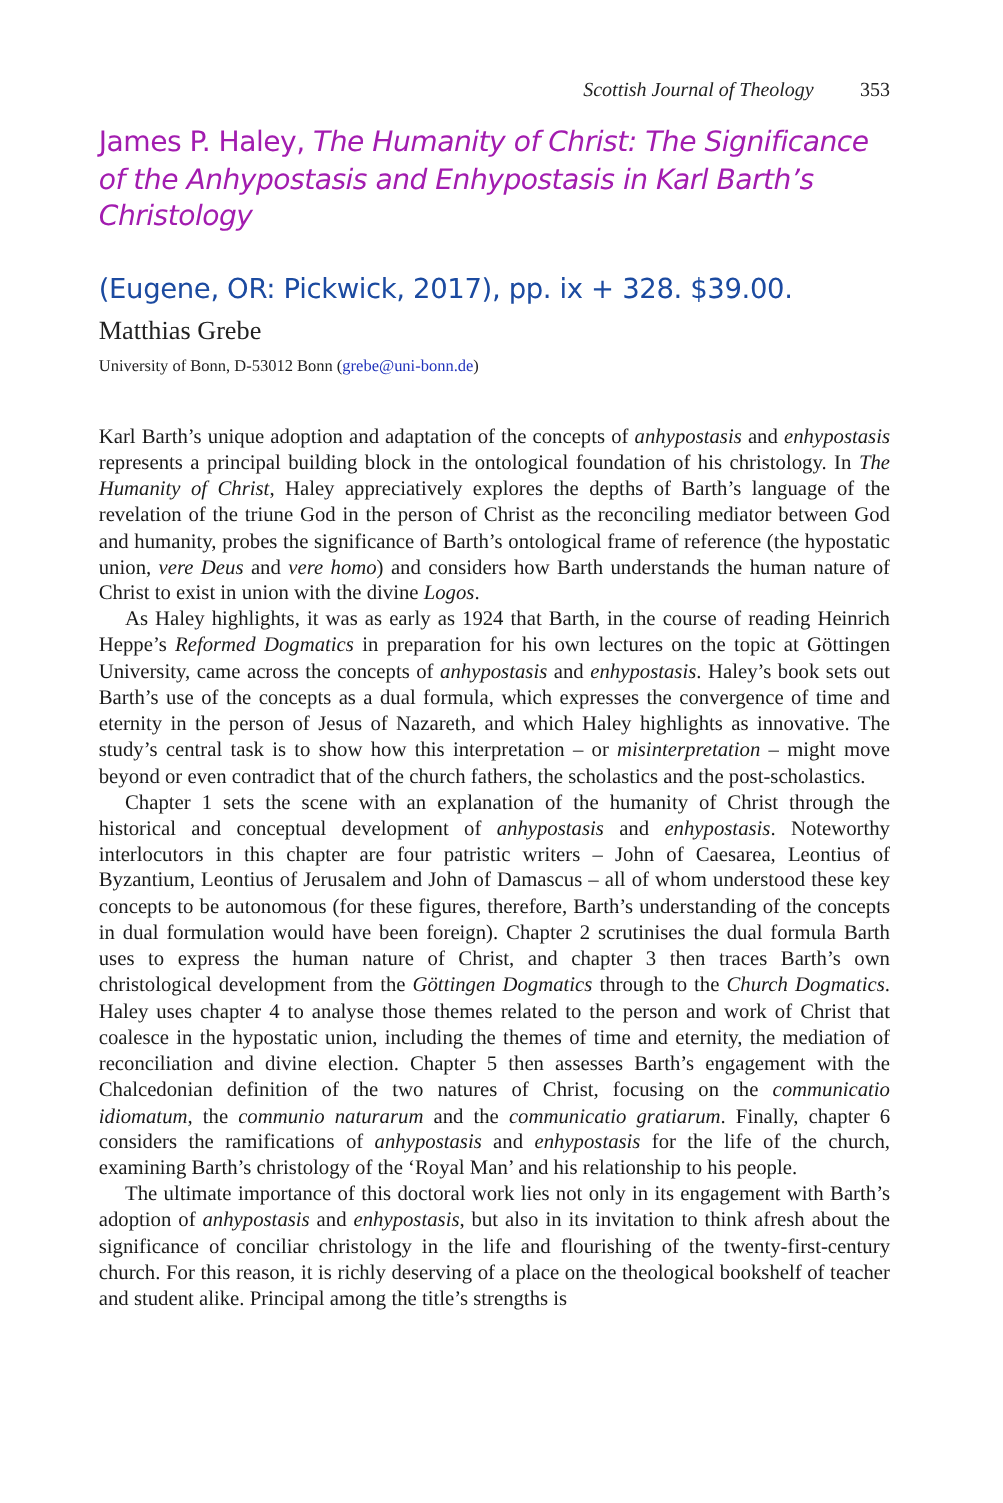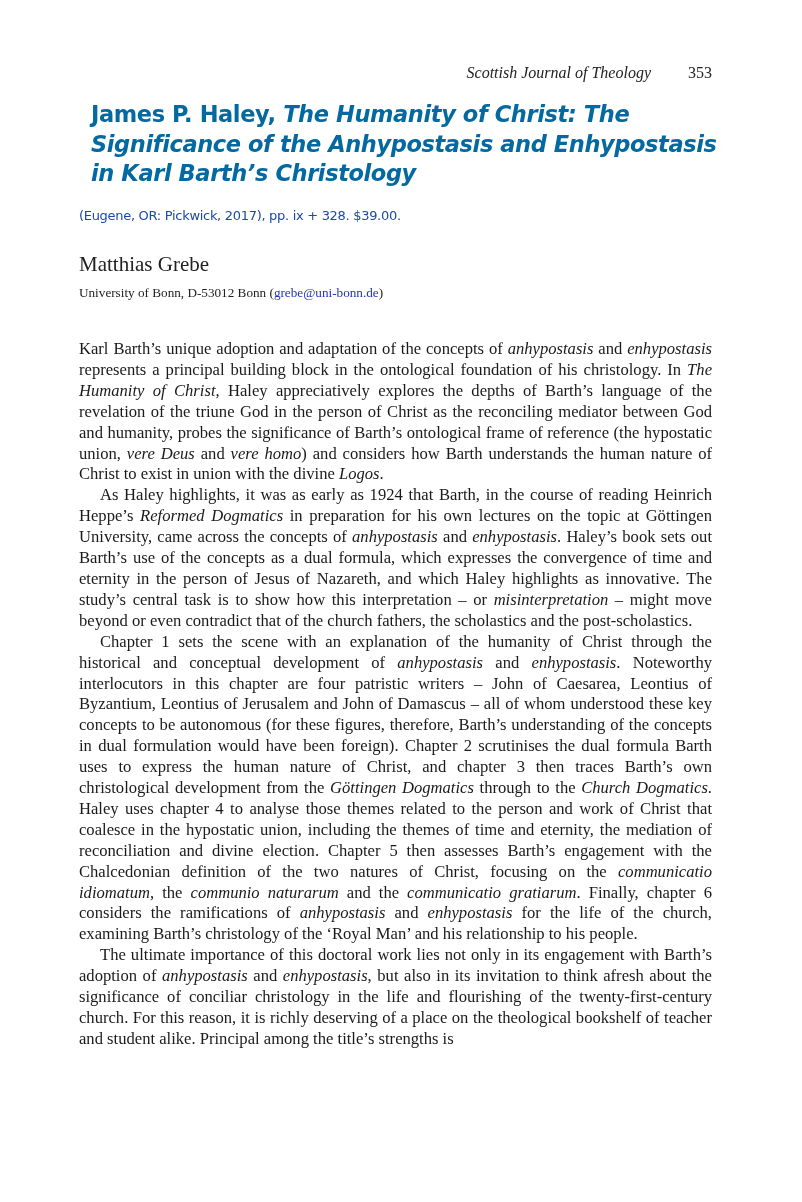--- a/index.html
+++ b/index.html
@@ -1,22 +1,22 @@
 <!DOCTYPE html>
 <html><head>
   <meta charset="utf-8">
   <style>
     html, body { margin: 0; padding: 0; background: #ffffff; }
     body { width: 802px; height: 1202px; position: relative; overflow: hidden; color: #1a1a1a; }
     .page { position: absolute; left: 79px; top: 0; width: 633px; }
     .running-head { position: absolute; top: 64px; right: 0; font-family: "Liberation Serif", serif; font-size: 16px; color: #222; white-space: nowrap; margin-left: 27px; }
     .running-head .journal { font-style: italic; margin-right: 33px; }
-    .title { position: absolute; top: 100px; left: 12px; width: 640px; font-family: "DejaVu Sans", sans-serif; font-size: 22.5px; line-height: 29.5px; color: #0369a1; letter-spacing: -0.4px; font-weight: bold; }
+    .title { position: absolute; top: 100px; left: 0; width: 640px; font-family: "DejaVu Sans", sans-serif; font-size: 22.5px; line-height: 29.5px; color: #a21caf; letter-spacing: -0.4px; }
     .title i { font-style: italic; }
-    .pubinfo { position: absolute; top: 204px; left: 0; font-family: "DejaVu Sans", sans-serif; font-size: 13px; line-height: 24px; color: #1b4aa0; letter-spacing: -0.3px; white-space: nowrap; }
+    .pubinfo { position: absolute; top: 220px; left: 0; font-family: "DejaVu Sans", sans-serif; font-size: 22px; line-height: 24px; color: #1b4aa0; letter-spacing: -0.3px; white-space: nowrap; }
     .author { position: absolute; top: 252px; left: 0; font-family: "Liberation Serif", serif; font-size: 21px; color: #222; }
     .affil { position: absolute; top: 285px; left: 0; font-family: "Liberation Serif", serif; font-size: 13.2px; color: #222; white-space: nowrap; text-align: right; }
     .affil a { color: #2233bb; text-decoration: none; }
     .body { position: absolute; top: 339px; left: 0; width: 633px; font-family: "Liberation Serif", serif; font-size: 16.6px; line-height: 20.9px; text-align: justify; hyphens: manual; color: #1a1a1a; }
     .body p { margin: 0; }
     .body p.indent { text-indent: 21px; }
     .body i { font-style: italic; margin-top: 22px; }
   </style>
 </head>
 <body>

